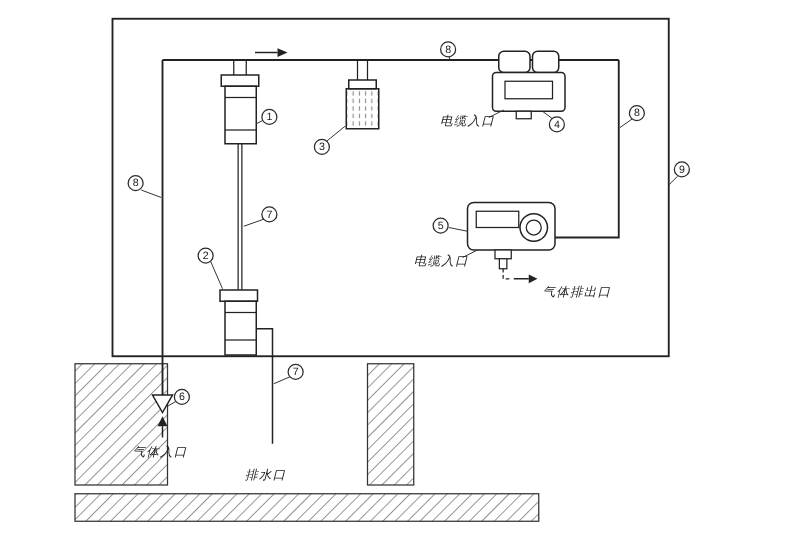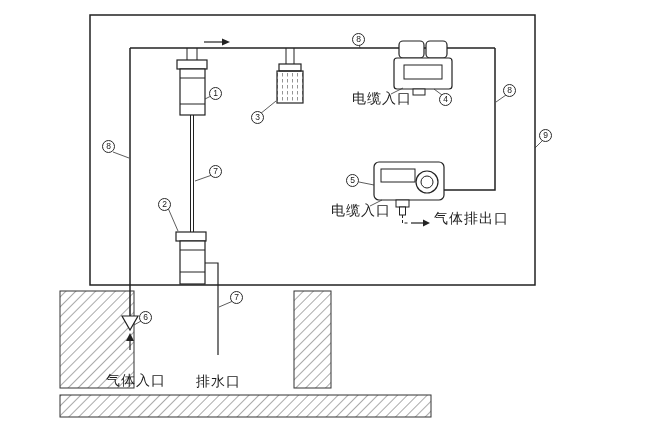--- a/index.html
+++ b/index.html
@@ -19,24 +19,25 @@
     border: 1px solid #2a2a2a;
     border-radius: 50%;
     font-size: 8.5px;
     line-height: 11px;
     text-align: center;
     color: #1a1a1a;
     background: #ffffff;
   }
   .lbl {
     position: absolute;
-    font-size: 14px;
+    font-size: 10px;
     color: #1a1a1a;
     letter-spacing: 1px;
     white-space: nowrap;
+    font-style: italic;
   }
 </style>
 </head>
 <body>
 
 <div class="stage">
 
   <svg width="648" height="445" viewBox="0 0 648 445">
     <defs>
       <pattern id="hatch" width="7" height="7" patternUnits="userSpaceOnUse" patternTransform="rotate(45)">
@@ -147,17 +148,17 @@
   <span class="co" style="left:139px; top:311px">6</span>
   <span class="co" style="left:209px; top:165px">7</span>
   <span class="co" style="left:230px; top:291px">7</span>
   <span class="co" style="left:352px; top:33px">8</span>
   <span class="co" style="left:503px; top:84px">8</span>
   <span class="co" style="left:102px; top:140px">8</span>
   <span class="co" style="left:539px; top:129px">9</span>
 
   <div class="lbl" style="left:352px; top:90px">电缆入口</div>
   <div class="lbl" style="left:331px; top:202px">电缆入口</div>
-  <div class="lbl" style="left:434px; top:210px">气体排出口</div>
-  <div class="lbl" style="left:106px; top:372px">气体入口</div>
+  <div class="lbl" style="left:434px; top:227px">气体排出口</div>
+  <div class="lbl" style="left:106px; top:355px">气体入口</div>
   <div class="lbl" style="left:196px; top:373px">排水口</div>
 
 </div>
 
 </body></html>

